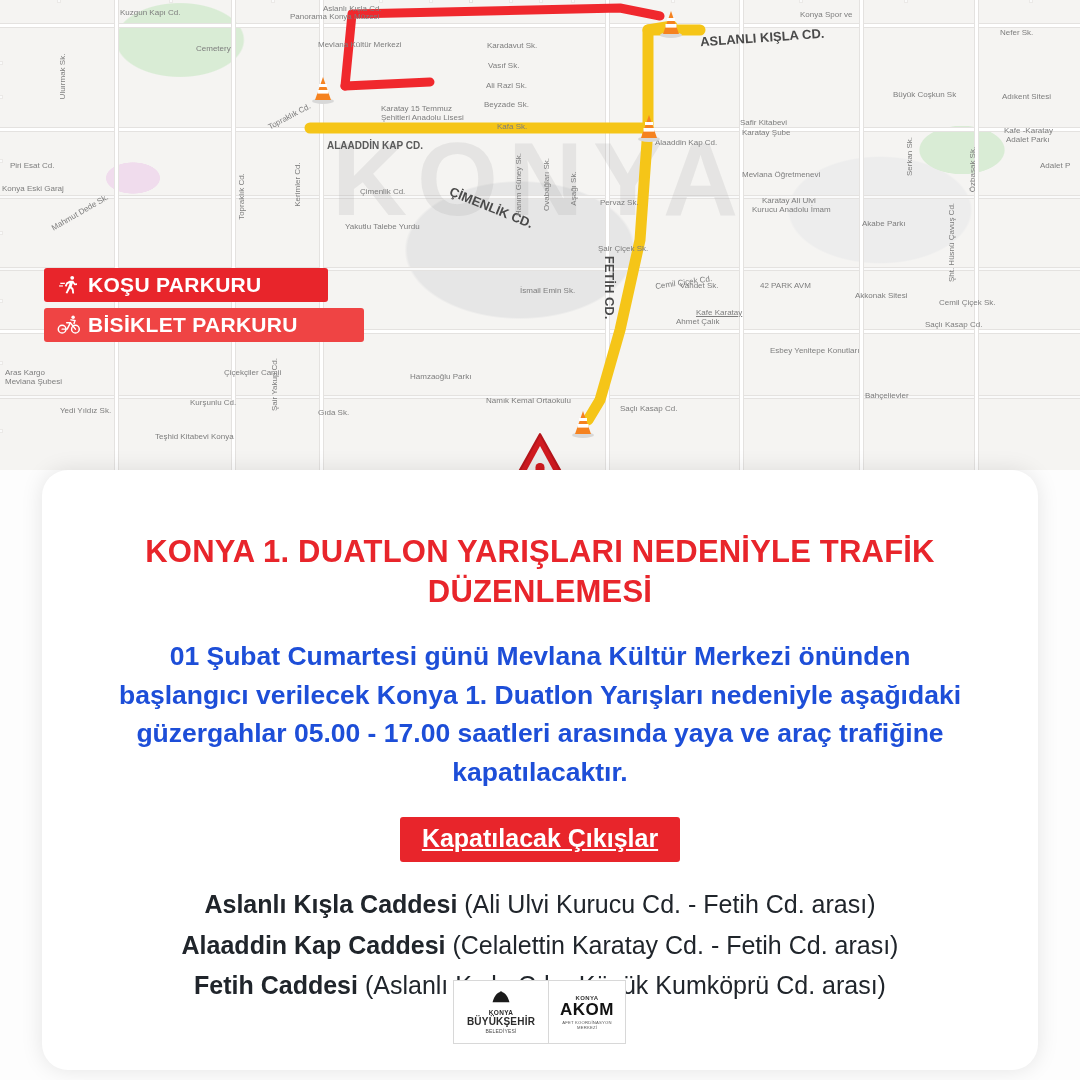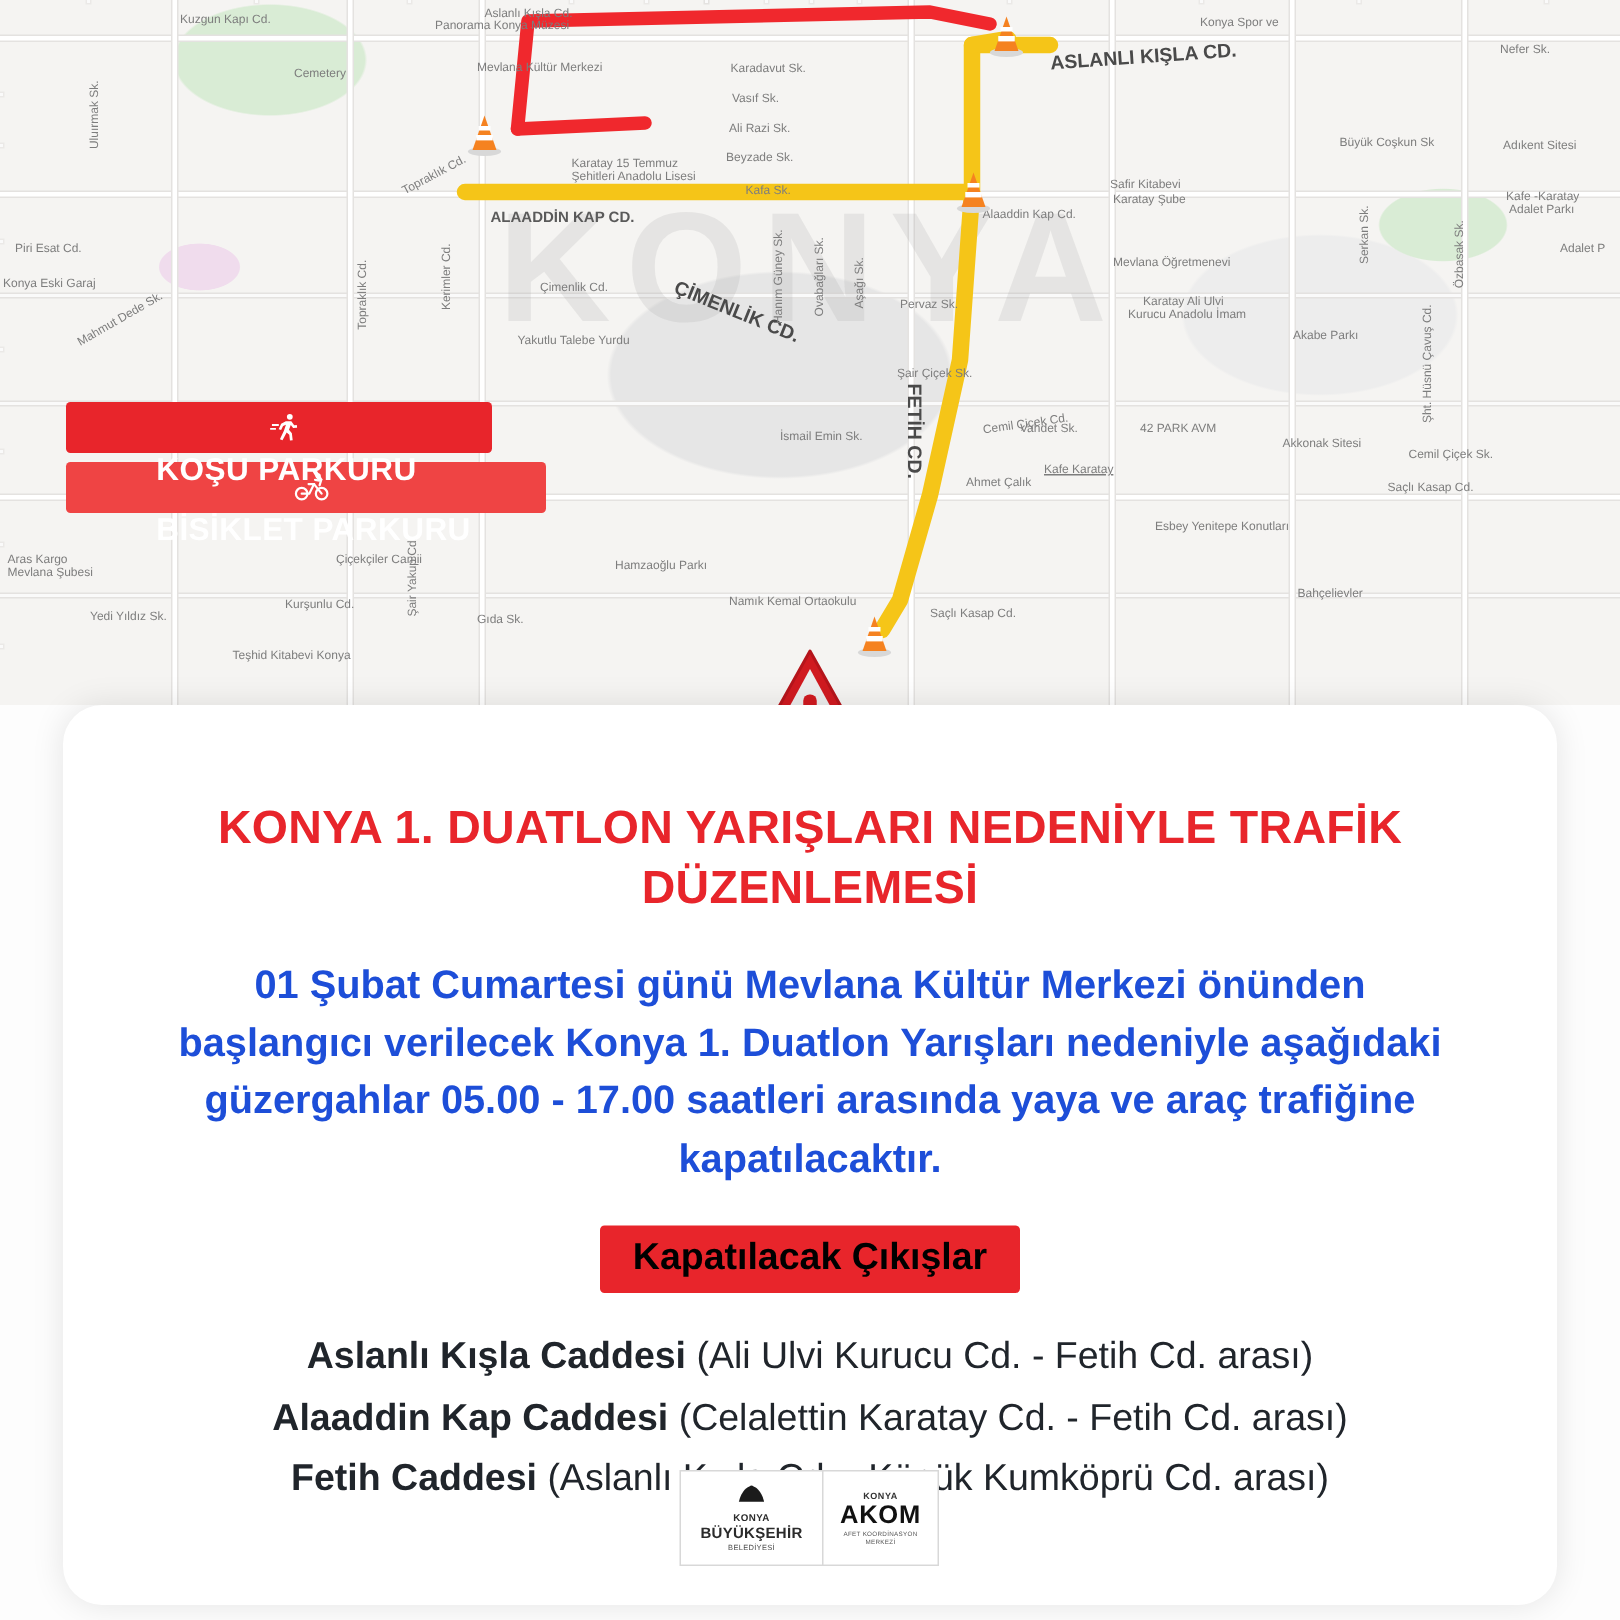--- a/index.html
+++ b/index.html
@@ -102,21 +102,20 @@
     top: 268px;
     width: 320px;
   }
   .legend-row {
     display: flex;
     align-items: center;
     height: 34px;
     margin-bottom: 6px;
     padding-left: 8px;
     border-radius: 3px;
-    flex-direction: column;
   }
   .legend-row.run { background: #e8252b; width: 284px; }
   .legend-row.bike { background: #ef4444; width: 320px; }
   .legend-icon {
     width: 34px; height: 26px;
     display: flex; align-items: center; justify-content: center;
     flex: 0 0 34px;
   }
   .legend-text {
     font-size: 21px;
@@ -161,25 +160,26 @@
     color: #1d4ed8;
     font-size: 26.5px;
     font-weight: bold;
     line-height: 1.45;
     padding: 0 66px;
   }
   .subhead-wrap { margin-top: 26px; }
   .subhead {
     display: inline-block;
     background: #e8252b;
-    color: #000000;
+    color: #ffffff;
     font-size: 25px;
     font-weight: bold;
     padding: 7px 22px 9px;
     border-radius: 3px;
+    text-decoration: underline;
   }
   .closures { margin-top: 22px; }
   .closure {
     font-size: 25px;
     color: #20252b;
     line-height: 1.62;
   }
   .closure b { font-weight: bold; }
   .closure span { font-weight: normal; }
 
@@ -289,21 +289,21 @@
       <div class="map-label" style="left:655px; top:278px; transform:rotate(-8deg);">Cemil Çiçek Cd.</div>
       <div class="map-label" style="left:740px; top:118px;">Safir Kitabevi</div>
       <div class="map-label" style="left:742px; top:128px;">Karatay Şube</div>
       <div class="map-label" style="left:742px; top:170px;">Mevlana Öğretmenevi</div>
       <div class="map-label" style="left:762px; top:196px;">Karatay Ali Ulvi</div>
       <div class="map-label" style="left:752px; top:205px;">Kurucu Anadolu İmam</div>
       <div class="map-label" style="left:862px; top:219px;">Akabe Parkı</div>
       <div class="map-label" style="left:760px; top:281px;">42 PARK AVM</div>
       <div class="map-label" style="left:855px; top:291px;">Akkonak Sitesi</div>
       <div class="map-label" style="left:696px; top:308px;text-decoration:underline;">Kafe Karatay</div>
-      <div class="map-label" style="left:644px; top:317px;">Ahmet Çalık</div>
+      <div class="map-label" style="left:676px; top:317px;">Ahmet Çalık</div>
       <div class="map-label" style="left:770px; top:346px;">Esbey Yenitepe Konutları</div>
       <div class="map-label" style="left:410px; top:372px;">Hamzaoğlu Parkı</div>
       <div class="map-label" style="left:486px; top:396px;">Namık Kemal Ortaokulu</div>
       <div class="map-label" style="left:620px; top:404px;">Saçlı Kasap Cd.</div>
       <div class="map-label" style="left:155px; top:432px;">Teşhid Kitabevi Konya</div>
       <div class="map-label" style="left:5px; top:368px;">Aras Kargo</div>
       <div class="map-label" style="left:5px; top:377px;">Mevlana Şubesi</div>
       <div class="map-label" style="left:2px; top:184px;">Konya Eski Garaj</div>
       <div class="map-label" style="left:224px; top:368px;">Çiçekçiler Camii</div>
       <div class="map-label" style="left:1004px; top:126px;">Kafe -Karatay</div>

